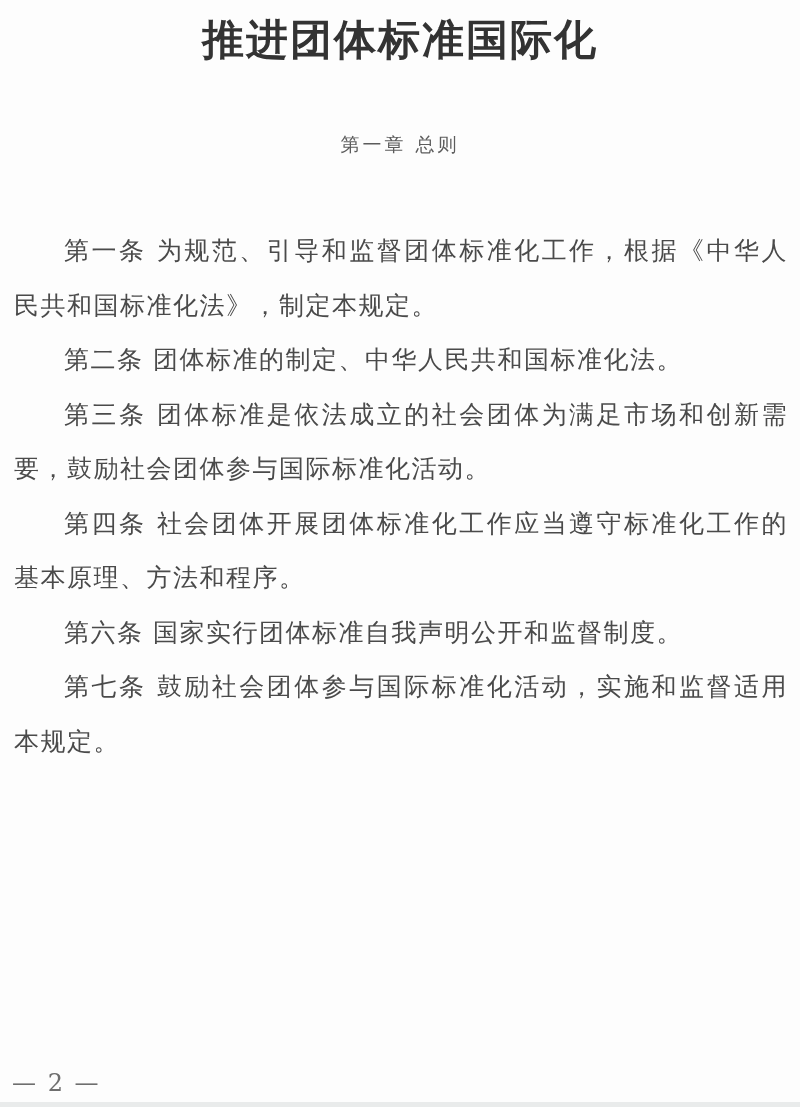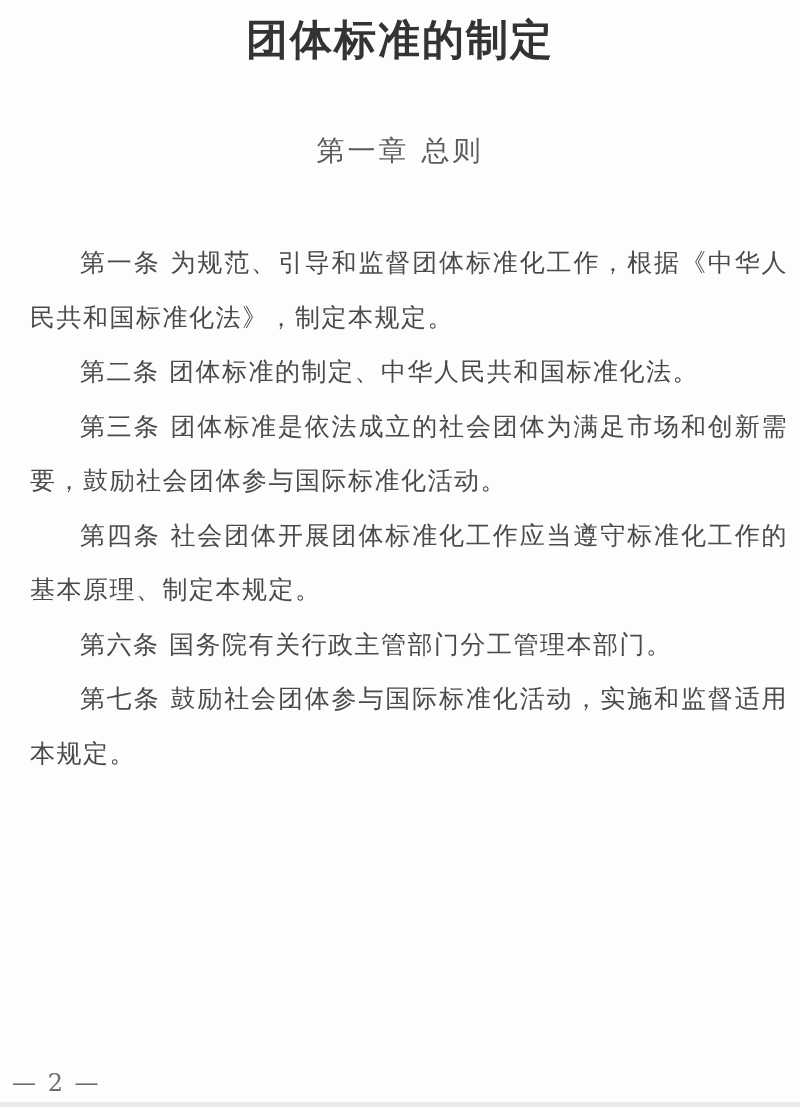--- a/index.html
+++ b/index.html
@@ -22,28 +22,28 @@
     text-align: center;
     font-size: 42px;
     font-weight: bold;
     letter-spacing: 2px;
     color: #333333;
     font-family: "DejaVu Serif", serif;
   }
   .chapter-heading {
     margin: 64px 0 0 0;
     text-align: center;
-    font-size: 28px;
+    font-size: 19px;
     font-weight: 500;
     letter-spacing: 3px;
     color: #5c5c5c;
     font-family: "DejaVu Sans", "Liberation Sans", sans-serif;
   }
   .body-text {
-    margin: 66px 12px 0 30px;
+    margin: 66px 12px 0 14px;
   }
   .body-para {
     margin: 0;
     font-size: 25px;
     line-height: 54.5px;
     color: #4a4a4a;
     text-indent: 2em;
     text-align: justify;
     letter-spacing: 1.5px;
   }
@@ -63,30 +63,30 @@
     bottom: 0;
     height: 5px;
     background: #e9ebeb;
   }
 </style>
 </head>
 <body>
 
 <div class="page">
 
-  <h1 class="doc-title">团体标准的制定</h1>
+  <h1 class="doc-title">推进团体标准国际化</h1>
 
   <h2 class="chapter-heading">第一章 总则</h2>
 
   <div class="body-text">
       <p class="body-para">第一条 为规范、引导和监督团体标准化工作，根据《中华人民共和国标准化法》，制定本规定。</p>
       <p class="body-para">第二条 团体标准的制定、中华人民共和国标准化法。</p>
       <p class="body-para">第三条 团体标准是依法成立的社会团体为满足市场和创新需要，鼓励社会团体参与国际标准化活动。</p>
-      <p class="body-para">第四条 社会团体开展团体标准化工作应当遵守标准化工作的基本原理、制定本规定。</p>
-      <p class="body-para">第六条 国务院有关行政主管部门分工管理本部门。</p>
+      <p class="body-para">第四条 社会团体开展团体标准化工作应当遵守标准化工作的基本原理、方法和程序。</p>
+      <p class="body-para">第六条 国家实行团体标准自我声明公开和监督制度。</p>
       <p class="body-para">第七条 鼓励社会团体参与国际标准化活动，实施和监督适用本规定。</p>
     </div>
 
   <div class="page-number">— 2 —</div>
 
   <div class="scan-edge"></div>
 
 </div>
 
 </body></html>

